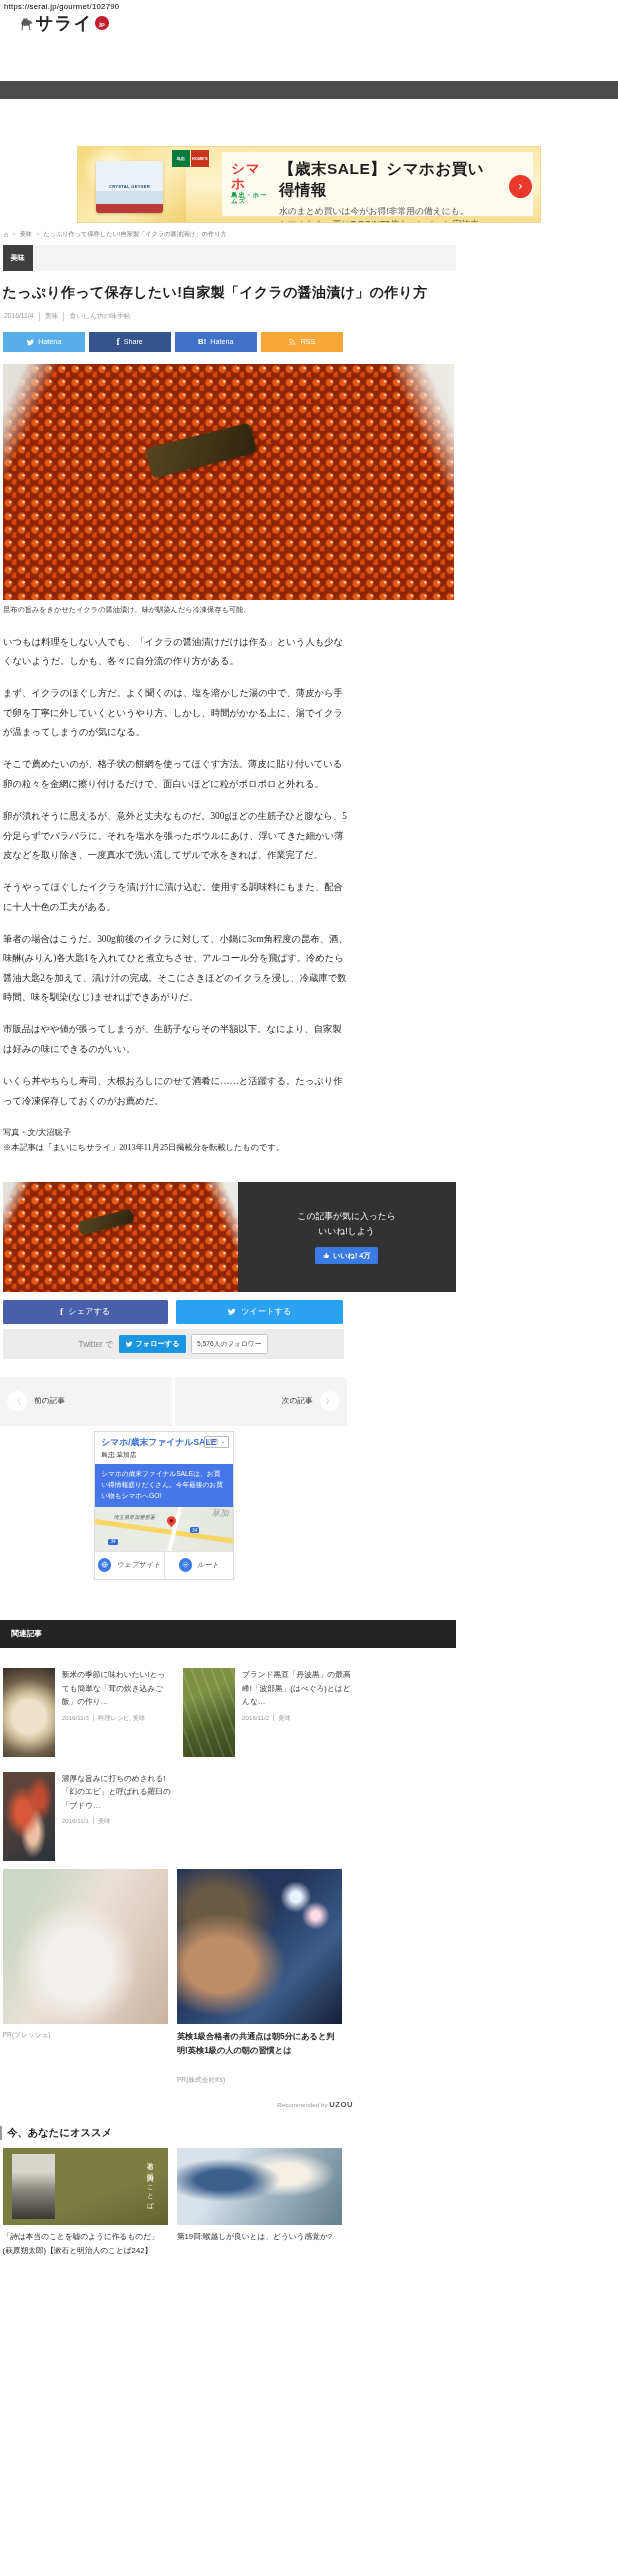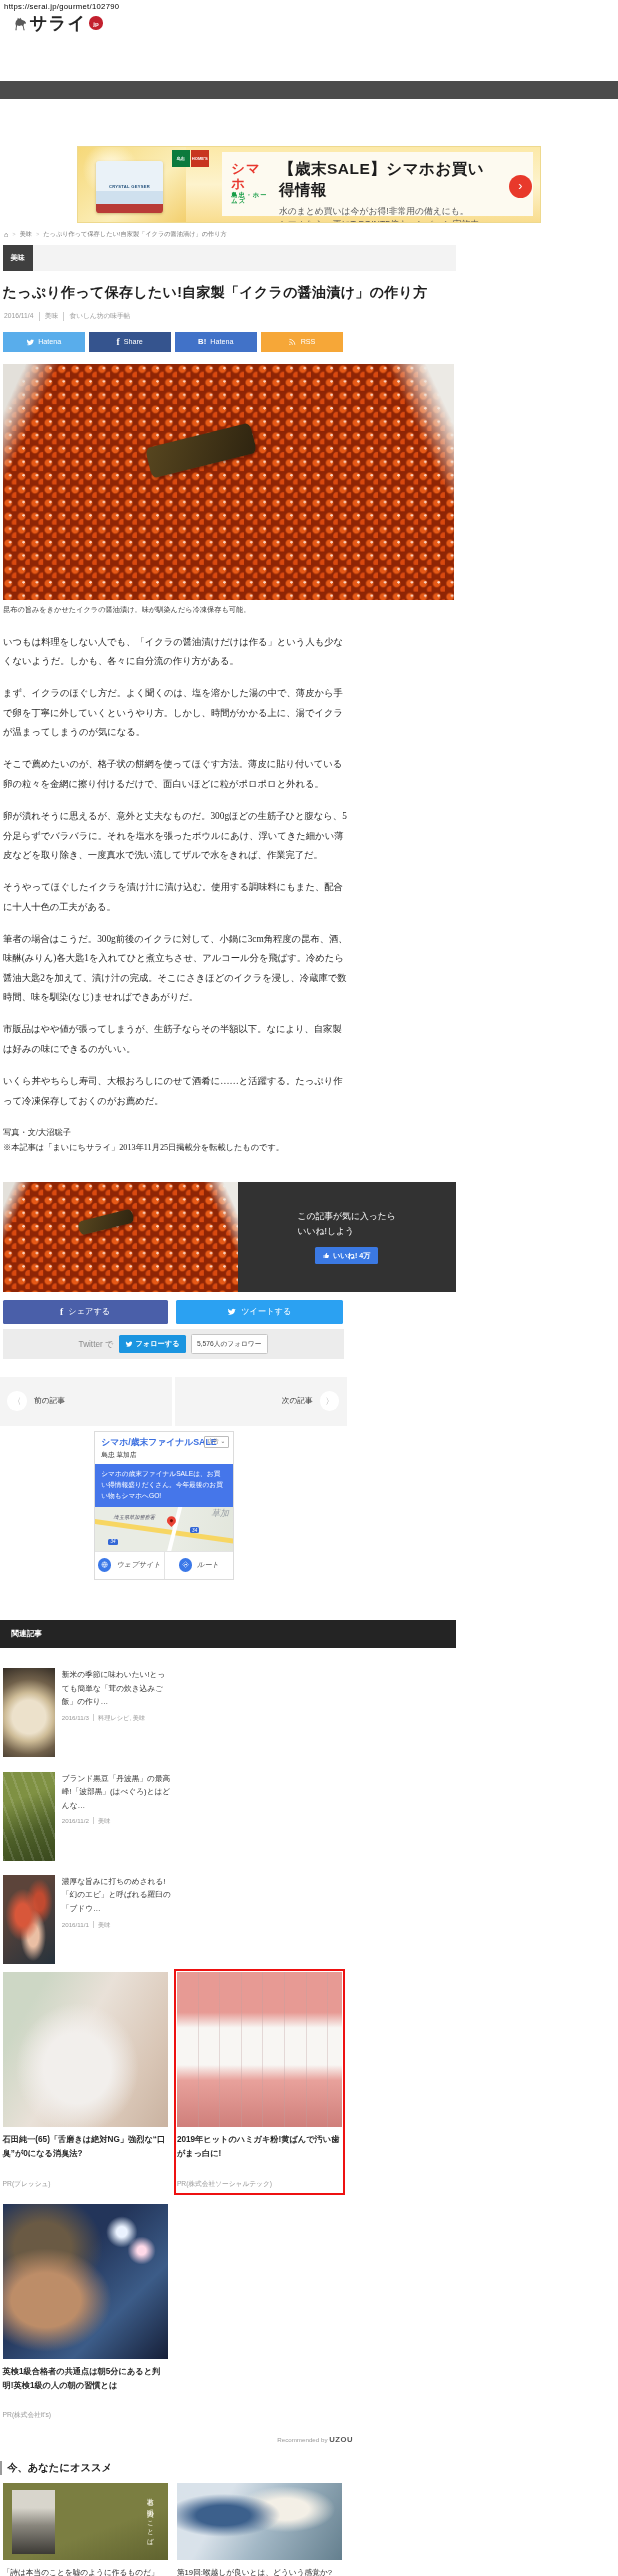--- a/index.html
+++ b/index.html
@@ -2,21 +2,21 @@
 <html lang="ja" style="font-size:8.2px"><head>
 <meta charset="utf-8">
 <style>
   * { margin:0; padding:0; box-sizing:border-box; }
   html,body { background:#fff; }
   body { width:618px; min-height:3448px; margin:0 auto; font-family:"Liberation Sans","DejaVu Sans",sans-serif; color:#222; }
   .wrap { width:618px; position:relative; }
 
   
   .url-line { font-size:7.7px; color:#000; padding:2.1px 0 0 4.1px; letter-spacing:0.3px; }
-  .logo-row { display:flex; align-items:center; gap:2.1px; padding:1px 0 0 12px; height:23px; }
+  .logo-row { display:flex; align-items:center; gap:2.1px; padding:1px 0 0 18px; height:23px; }
   .camel { width:15.5px; height:17.5px; color:#555; }
   .logo-text { font-family:"Liberation Serif","DejaVu Serif",serif; font-weight:bold; font-size:17.5px; color:#262626; letter-spacing:1px; }
   .logo-jp { width:13.4px; height:13.4px; border-radius:50%; background:#c3202e; color:#fff; font-size:6.2px; font-weight:bold; display:flex; align-items:center; justify-content:center; margin-left:1px; }
 
   .nav { margin-top:47px; background:#4b4b4b; height:17.5px; display:flex; align-items:center; }
   .nav-item { flex:1; text-align:center; color:#fff; font-size:6.7px; cursor:pointer; }
 
   
   .ad-banner { width:464px; height:77px; margin:47px 77px 0; background:linear-gradient(180deg,#fce9a8,#fdf3cd 50%,#f9dd8f); display:flex; position:relative; overflow:hidden; border:0.5px solid #eed98e; }
   .ad-photo { width:108px; height:100%; position:relative; background:radial-gradient(circle at 30% 30%, #fff7d8 0 8%, transparent 30%), linear-gradient(140deg,#f6d878,#fbeeb9 60%,#f3cf6e); }
@@ -79,21 +79,21 @@
 
   
   .body-text { margin:17.5px 0 0 3.1px; width:345px; font-family:"Liberation Serif","DejaVu Serif",serif; font-size:9.3px; line-height:19.6px; color:#1f1f1f; }
   .body-text p { margin-bottom:12.4px; }
   .credit-block { margin:13.4px 0 0 3.1px; font-family:"Liberation Serif","DejaVu Serif",serif; font-size:8.2px; line-height:15.5px; color:#1f1f1f; }
 
   
   .like-row { margin:26px 0 0 2.6px; width:453px; height:110px; display:flex; }
   .like-img { width:235px; height:110px; }
   .like-panel { flex:1; background:#323232; color:#fff; display:flex; flex-direction:column; align-items:center; justify-content:center; gap:3.1px; }
-  .like-panel .t { font-size:8.8px; line-height:1.7; text-align:left; }
+  .like-panel .t { font-size:8.8px; line-height:1.7; text-align:center; }
   .like-btn { margin-top:5.2px; background:#3b79e3; color:#fff; font-size:7.2px; font-weight:bold; border:none; border-radius:1.5px; padding:3.6px 7.2px; display:flex; align-items:center; gap:3.1px; cursor:pointer; }
   .like-btn svg { width:7.2px; height:7.2px; }
 
   .share2 { margin:8.2px 0 0 2.6px; display:flex; gap:8.2px; }
   .sbtn2 { height:24px; color:#fff; font-size:8.2px; display:flex; align-items:center; justify-content:center; gap:5.2px; cursor:pointer; border-radius:1.5px; }
   .sbtn2.fb { width:165px; background:#4a5fa9; } .sbtn2.tw { width:167px; background:#2ba1f2; }
   .sbtn2 svg { width:8.8px; height:8.8px; }
   .fb-f { font-weight:bold; font-size:9.3px; font-family:"Liberation Serif",serif; }
 
   .follow-bar { margin:5.2px 0 0 2.6px; width:341px; height:30px; background:#ececec; display:flex; align-items:center; justify-content:center; gap:5.2px; }
@@ -123,21 +123,21 @@
   .map-pin::after { content:""; position:absolute; left:3.1px; top:3.1px; width:3.1px; height:3.1px; background:#7a1008; border-radius:50%; }
   .map-badge { position:absolute; background:#3367d6; color:#fff; font-size:4.6px; padding:0.5px 2.1px; border-radius:1.5px; }
   .adcard-foot { display:flex; border-top:0.5px solid #e4e4e4; }
   .adcard-foot .cell { flex:1; height:27px; display:flex; align-items:center; justify-content:center; gap:5.2px; font-size:7.2px; color:#555; cursor:pointer;font-style:italic; }
   .adcard-foot .cell + .cell { border-left:0.5px solid #e4e4e4; }
   .blue-ic { width:13.4px; height:13.4px; border-radius:50%; background:#3b78e8; display:flex; align-items:center; justify-content:center; color:#fff; }
   .blue-ic svg { width:7.2px; height:7.2px; }
 
   
   .rel-bar { margin:40px 0 0 0; width:456px; height:28px; background:#242424; color:#fff; font-size:7.7px; font-weight:bold; display:flex; align-items:center; padding-left:11.3px; }
-  .rel-grid { margin:20.6px 0 0 2.6px; width:453px; display:flex; flex-wrap:wrap; gap:14.4px 10.3px;flex-direction:column; }
+  .rel-grid { margin:20.6px 0 0 2.6px; width:453px; display:flex; flex-wrap:wrap; gap:14.4px 10.3px; }
   .rel-item { width:170px; display:flex; gap:7.2px; cursor:pointer; }
   .rel-item .ph { width:52px; height:89px; flex:none; }
   .rel-title { font-size:7.7px; color:#333; line-height:1.75; }
   .rel-meta { margin-top:5.2px; font-size:6.2px; color:#999; }
   .rel-meta b { font-weight:normal; border-left:0.5px solid #ccc; padding-left:4.1px; margin-left:4.1px; }
 
   
   .sec-head { margin:17.5px 0 0 0; font-size:10.3px; font-weight:bold; color:#222; border-left:2.6px solid #9a9a9a; padding-left:5.2px; }
 
   
@@ -372,27 +372,21 @@
           <div class="rel-title">濃厚な旨みに打ちのめされる!「幻のエビ」と呼ばれる羅臼の「ブドウ…</div>
           <div class="rel-meta"><span>2016/11/1</span><b>美味</b></div>
         </div>
       </div>
     </div>
 
   <div class="card-grid">
 
   <div class="ycard">
         <div class="ph img-mask"></div>
-        <div class="ycard-title">石田純一(65)「舌磨きは絶対NG」強烈な“口臭”が0になる消臭法?</div>
         <div class="ycard-pr">PR(ブレッシュ)</div>
-      </div>
-      <div class="ycard highlight">
-        <div class="ph img-teeth"></div>
-        <div class="ycard-title">2019年ヒットのハミガキ粉!黄ばんで汚い歯がまっ白に!</div>
-        <div class="ycard-pr">PR(株式会社ソーシャルテック)</div>
       </div>
       <div class="ycard">
         <div class="ph img-night"></div>
         <div class="ycard-title">英検1級合格者の共通点は朝5分にあると判明!英検1級の人の朝の習慣とは</div>
         <div class="ycard-pr">PR(株式会社it's)</div>
       </div>
     </div>
   <div class="rec-line">
     <span>Recommended by</span> <span class="rec-logo">UZOU</span>
   </div>

